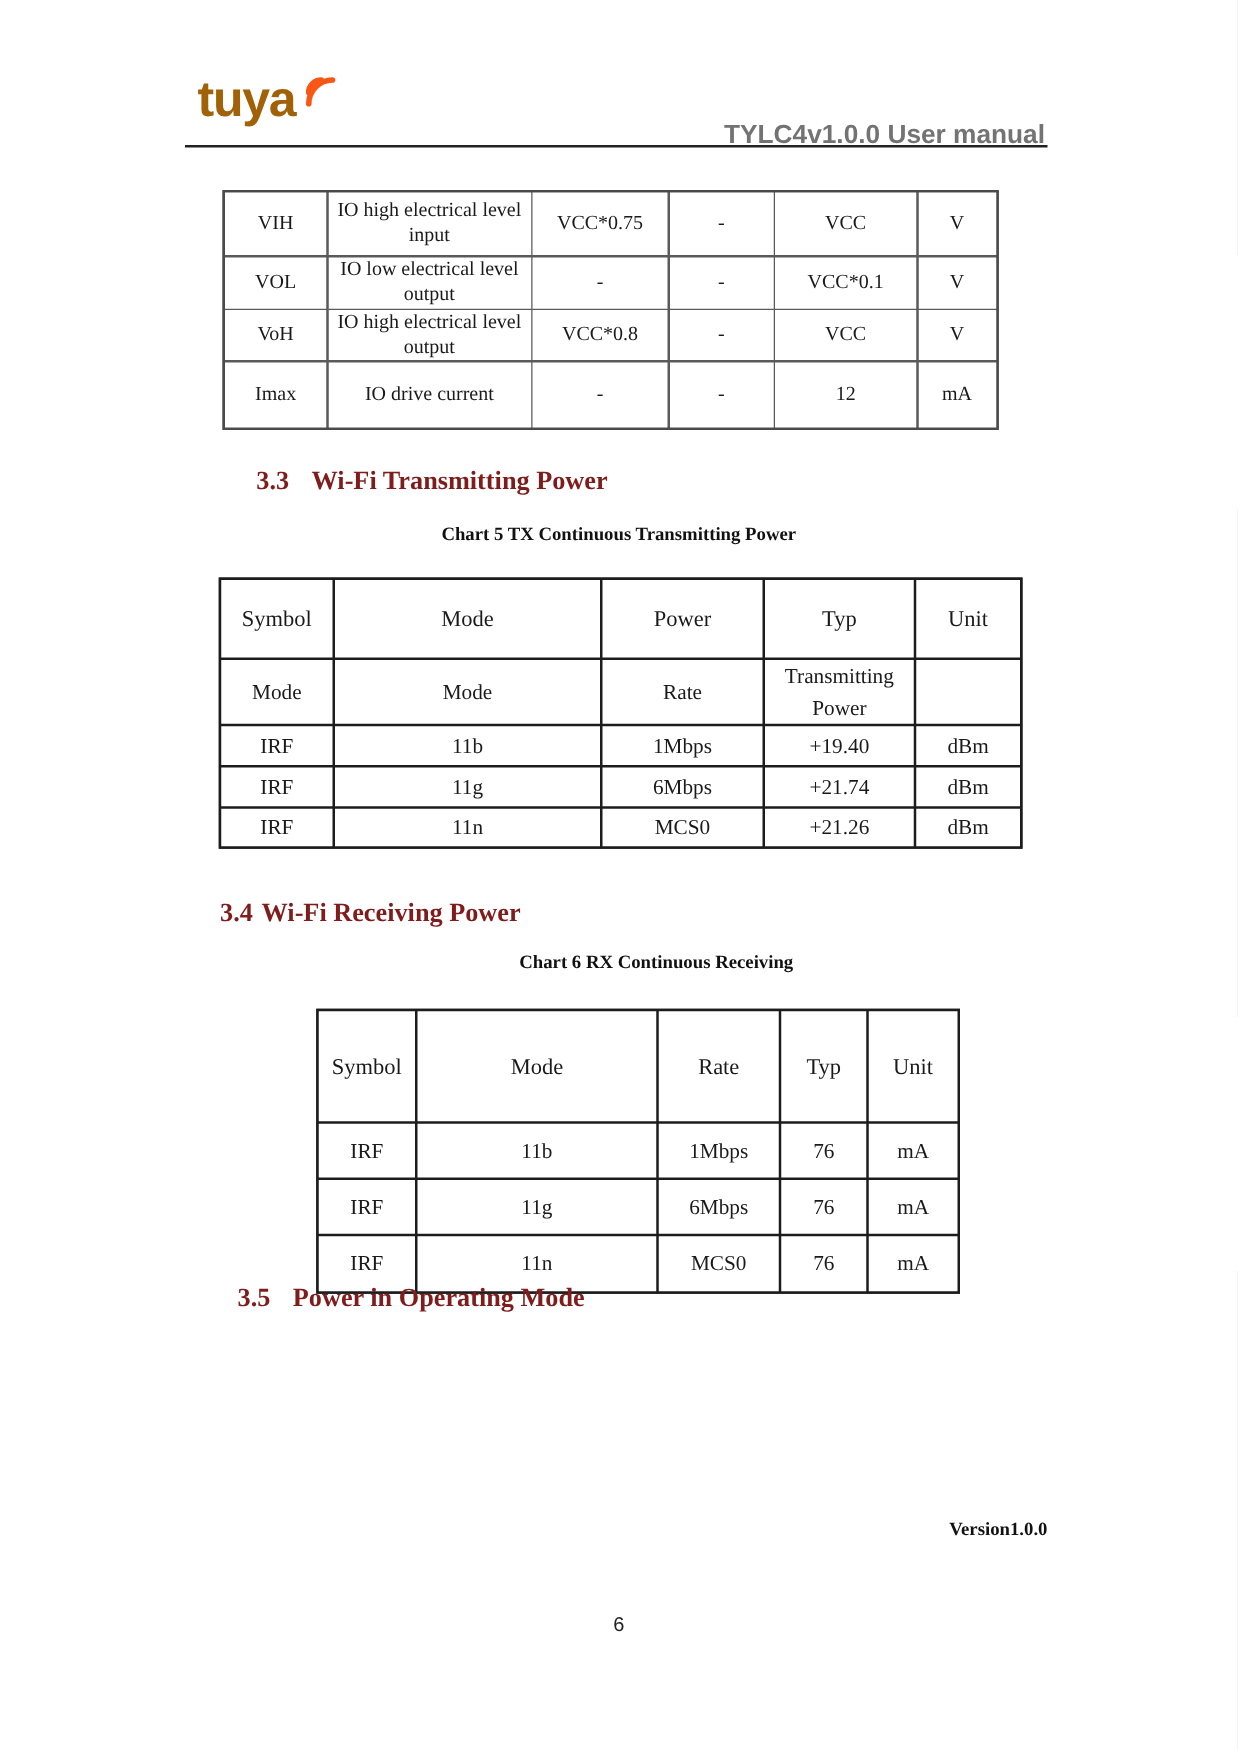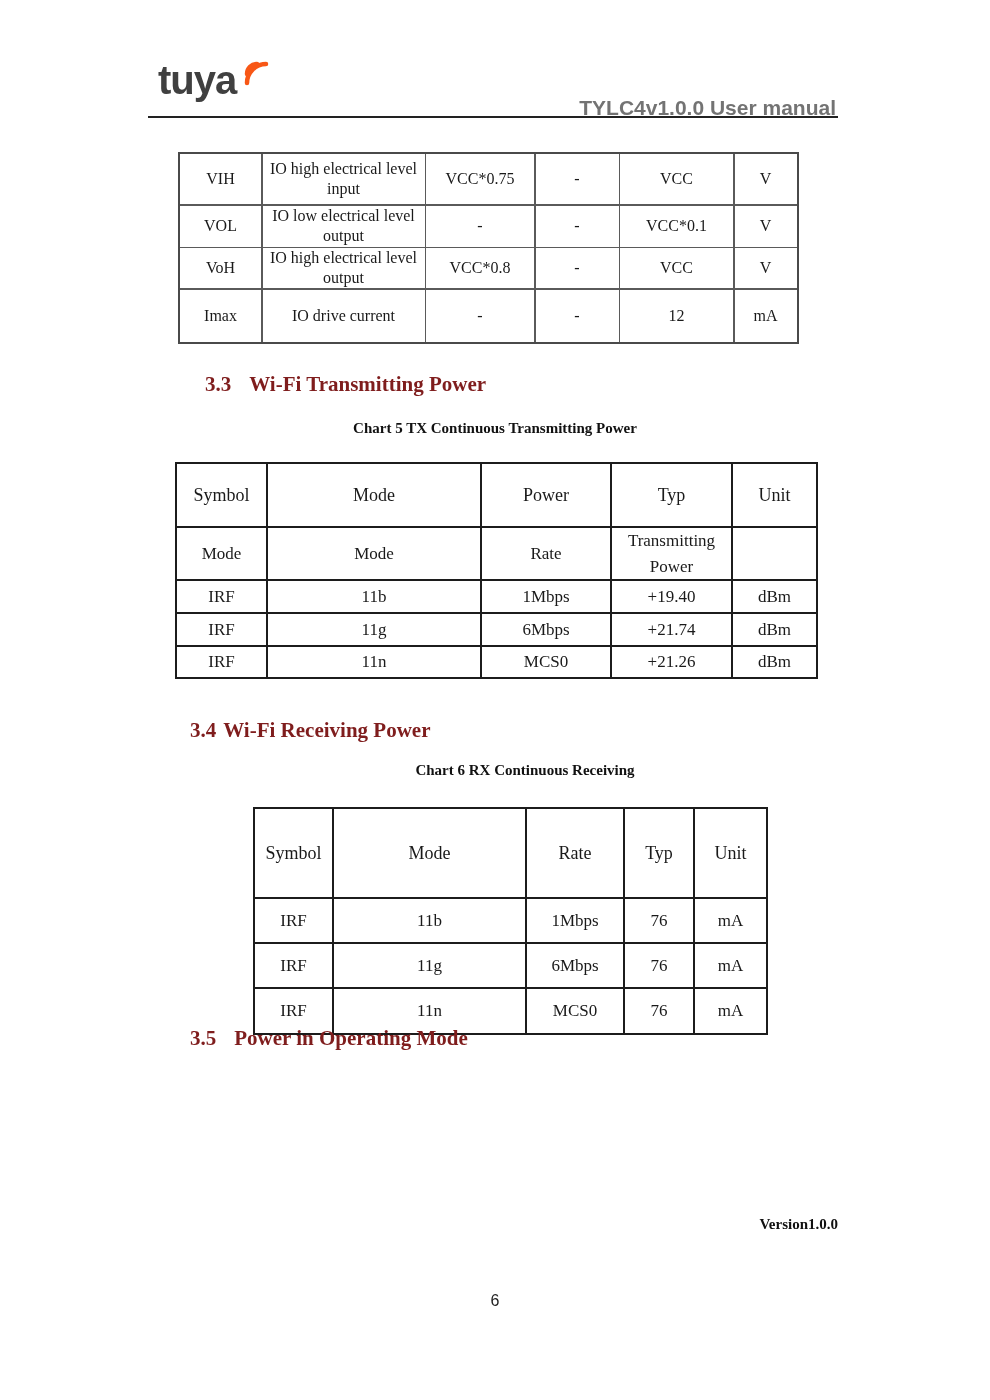--- a/index.html
+++ b/index.html
@@ -6,21 +6,21 @@
   .page {
     position:relative; width:990px; height:1400px; margin:0 auto;
     background:#ffffff; overflow:hidden;
     font-family:"Liberation Serif", serif; color:#1a1a1a;
   }
 
   
   .logo { position:absolute; left:158px; top:60px; }
   .logo-text {
     font-family:"Liberation Sans", sans-serif; font-weight:bold;
-    font-size:40px; letter-spacing:-1px; color:#404040; line-height:1;
+    font-size:40px; letter-spacing:-1px; color:#a16207; line-height:1;
   }
   .logo-wifi { position:absolute; left:82px; top:-8px; }
   .doc-title {
     position:absolute; top:96px; right:154px;
     font-family:"Liberation Sans", sans-serif; font-weight:bold; font-size:21px;
     color:#737373;
   }
   .header-rule { position:absolute; left:148px; top:116px; width:690px; height:2px; background:#222; }
 
   
@@ -145,21 +145,21 @@
     <div>+21.74</div>
     <div>dBm</div>
 
     <div>IRF</div>
     <div>11n</div>
     <div>MCS0</div>
     <div>+21.26</div>
     <div>dBm</div>
   </div>
 
-  <div class="sec" style="left:190px; top:718px;text-align:center;">
+  <div class="sec" style="left:176px; top:718px;text-align:center;">
     <span class="sec-num narrow">3.4</span><span>Wi-Fi Receiving Power</span>
   </div>
 
   <div class="caption caption6">Chart 6 RX Continuous Receiving</div>
 
   <div class="grid chart6">
     <div class="hcell">Symbol</div>
     <div class="hcell">Mode</div>
     <div class="hcell">Rate</div>
     <div class="hcell">Typ</div>

